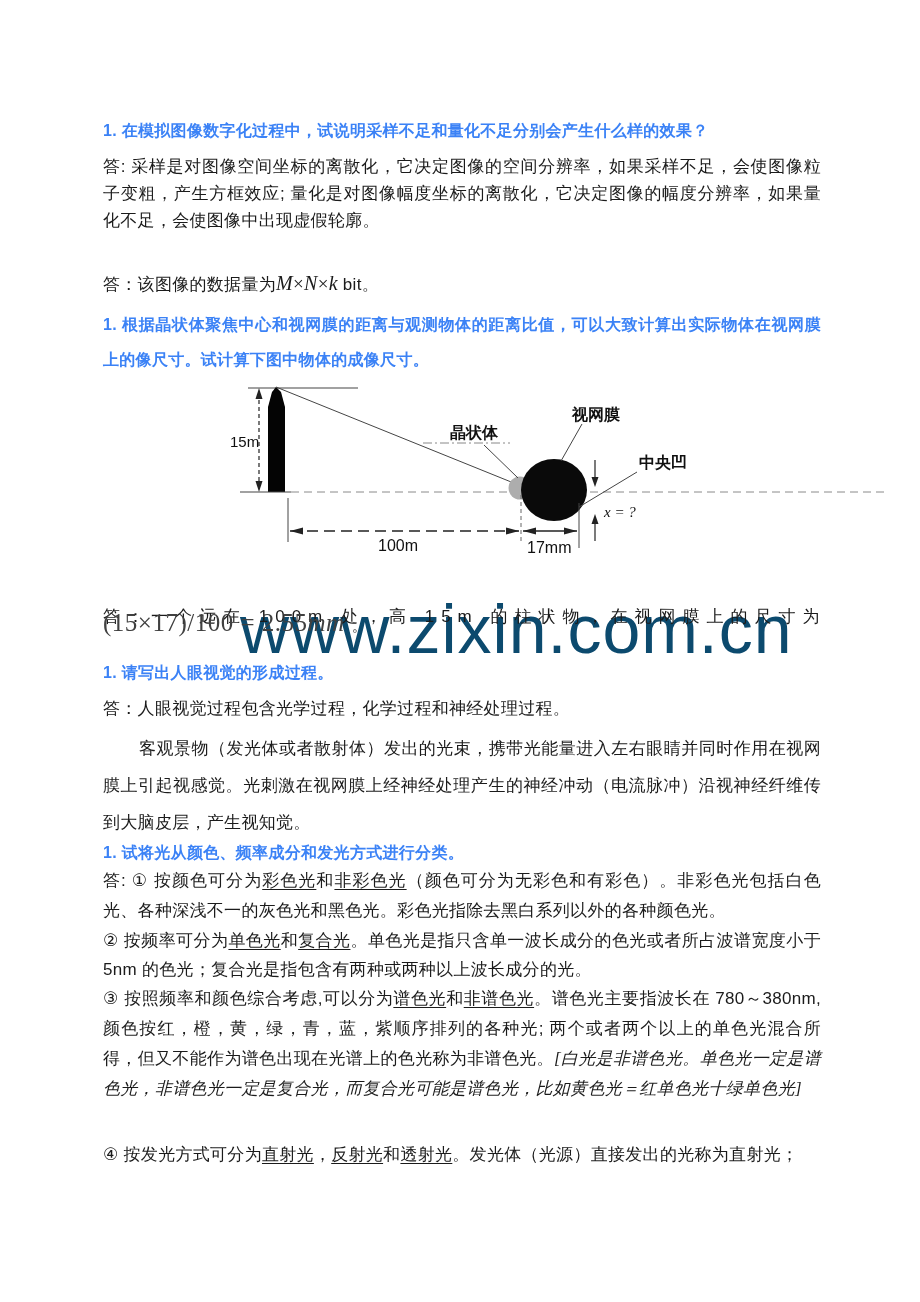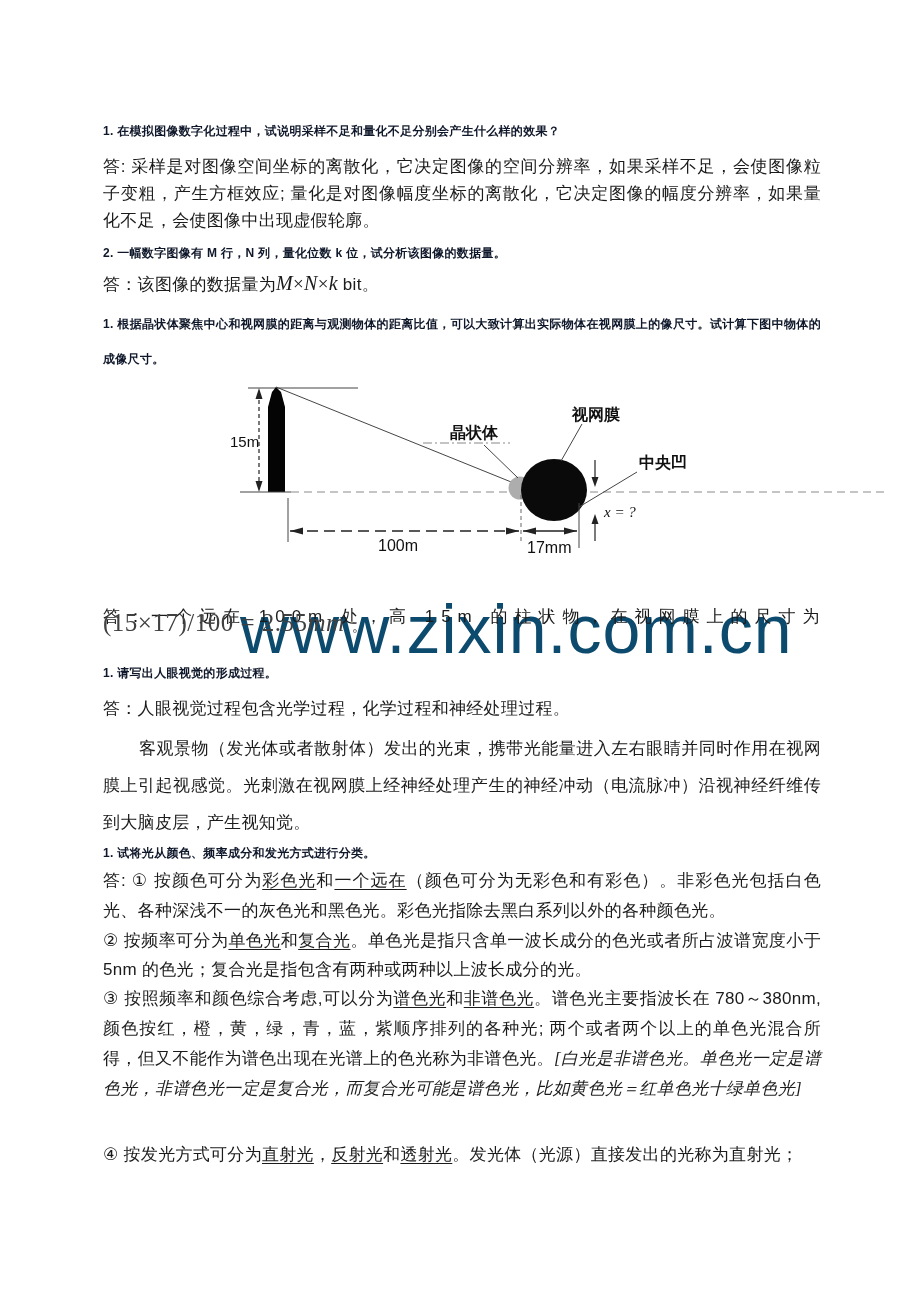--- a/index.html
+++ b/index.html
@@ -12,21 +12,21 @@
     font-family:"Liberation Sans","DejaVu Sans",sans-serif;
     font-size:68px; font-weight:400; color:#0c4a6e; letter-spacing:1px;
     user-select:none; white-space:nowrap;
   }
 
   .blk {
     position:absolute; left:103px; width:718px; z-index:1;
     color:#1b1b1b; font-size:17px; line-height:30px; letter-spacing:0.3px;
     text-align:justify;
   }
-  .q { font-weight:bold; color:#0f172a; font-size:12px; line-height:26px; }
+  .q { font-weight:bold; color:#3b82f6; font-size:16px; line-height:26px; }
 
   .u  { text-decoration:underline; text-underline-offset:3px; }
   .it { font-style:italic;font-family:Liberation Serif, serif; }
 
   .mi { font-family:"Liberation Serif","DejaVu Serif",serif; font-style:italic; font-size:20px; }
   .mo { font-family:"Liberation Serif","DejaVu Serif",serif; font-style:normal; font-size:19px; }
 
   .formula { font-family:"Liberation Serif","DejaVu Serif",serif; font-size:25px; color:#404040; letter-spacing:0.5px; }
   .formula .unit { font-style:italic; }
   .formula .cjk { font-family:"Liberation Sans","DejaVu Sans",sans-serif; font-size:16px; }
@@ -42,21 +42,20 @@
 </head>
 <body>
 
 <div class="page">
 
   <div class="wm">www.zixin.com.cn</div>
 
   <div class="blk q" style="top:118px">1. 在模拟图像数字化过程中，试说明采样不足和量化不足分别会产生什么样的效果？</div>
   <div class="blk" style="top:153px;line-height:27px">答: 采样是对图像空间坐标的离散化，它决定图像的空间分辨率，如果采样不足，会使图像粒子变粗，产生方框效应; 量化是对图像幅度坐标的离散化，它决定图像的幅度分辨率，如果量化不足，会使图像中出现虚假轮廓。</div>
 
-  <div class="blk q" style="top:240px">2. 一幅数字图像有 M 行，N 列，量化位数 k 位，试分析该图像的数据量。</div>
   <div class="blk" style="top:268px">
     <span>答：该图像的数据量为</span><span class="mi">M</span><span class="mo">×</span><span class="mi">N</span><span class="mo">×</span><span class="mi">k</span>&nbsp;<span>bit。</span>
   </div>
 
   <div class="blk q" style="top:307px;line-height:35px">1. 根据晶状体聚焦中心和视网膜的距离与观测物体的距离比值，可以大致计算出实际物体在视网膜上的像尺寸。试计算下图中物体的成像尺寸。</div>
 
   <svg class="diagram" width="670" height="200" viewBox="0 0 670 200">
 
     <line x1="20" y1="7" x2="130" y2="7" stroke="#444" stroke-width="1.2"></line>
 
@@ -110,21 +109,21 @@
     <span class="formula"><span>(15×17)/100 = 2.55</span><span class="unit">mm</span>&nbsp;<span class="cjk">。</span></span>
   </div>
 
   <div class="blk q" style="top:660px">1. 请写出人眼视觉的形成过程。</div>
   <div class="blk" style="top:730px;line-height:37px;text-indent:36px">客观景物（发光体或者散射体）发出的光束，携带光能量进入左右眼睛并同时作用在视网膜上引起视感觉。光刺激在视网膜上经神经处理产生的神经冲动（电流脉冲）沿视神经纤维传到大脑皮层，产生视知觉。</div>
   <div class="blk" style="top:694px">答：人眼视觉过程包含光学过程，化学过程和神经处理过程。</div>
 
   <div class="blk q" style="top:840px">1. 试将光从颜色、频率成分和发光方式进行分类。</div>
 
   <div class="blk" style="top:866px">
-    <span>答: ① 按颜色可分为</span><span class="u">彩色光</span><span>和</span><span class="u">一个远在</span><span>（颜色可分为无彩色和有彩色）。非彩色光包括白色光、各种深浅不一的灰色光和黑色光。彩色光指除去黑白系列以外的各种颜色光。</span>
+    <span>答: ① 按颜色可分为</span><span class="u">彩色光</span><span>和</span><span class="u">非彩色光</span><span>（颜色可分为无彩色和有彩色）。非彩色光包括白色光、各种深浅不一的灰色光和黑色光。彩色光指除去黑白系列以外的各种颜色光。</span>
   </div>
 
   <div class="blk" style="top:926px;line-height:29px">
     <span>② 按频率可分为</span><span class="u">单色光</span><span>和</span><span class="u">复合光</span><span>。单色光是指只含单一波长成分的色光或者所占波谱宽度小于 5nm 的色光；复合光是指包含有两种或两种以上波长成分的光。</span>
   </div>
 
   <div class="blk" style="top:984px;line-height:30px">
     <span>③ 按照频率和颜色综合考虑,可以分为</span><span class="u">谱色光</span><span>和</span><span class="u">非谱色光</span><span>。谱色光主要指波长在 780～380nm, 颜色按红，橙，黄，绿，青，蓝，紫顺序排列的各种光; 两个或者两个以上的单色光混合所得，但又不能作为谱色出现在光谱上的色光称为非谱色光。</span><span class="it">[白光是非谱色光。单色光一定是谱色光，非谱色光一定是复合光，而复合光可能是谱色光，比如黄色光＝红单色光十绿单色光]</span>
   </div>
 

